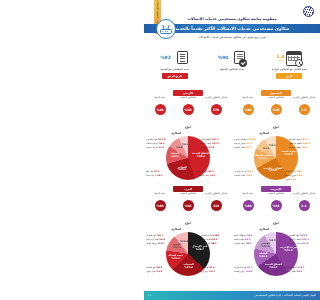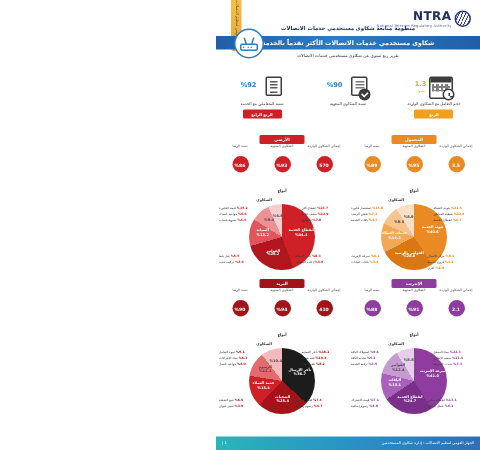--- a/index.html
+++ b/index.html
@@ -175,24 +175,20 @@
   .footer .fnum { font-size: 2.5px; color:#fff; opacity:.9; }
 </style>
 </head>
 <body>
 
 <div class="page">
 
   <div class="header">
     <div class="logo-wrap">
       <div class="logo-mark"></div>
-      <div class="logo-col">
-        <div class="logo-text">NTRA</div>
-        <div class="logo-sub">National Telecom Regulatory Authority</div>
-      </div>
     </div>
 
     <div class="ribbon">
       <span>الجهاز القومي لتنظيم الاتصالات</span>
     </div>
 
     <div class="title-main">منظومة متابعة شكاوى مستخدمي خدمات الاتصالات</div>
 
     <div class="blueband">
       <div class="bt">شكاوى مستخدمي خدمات الاتصالات الأكثر تقدماً بالخدمة</div>

